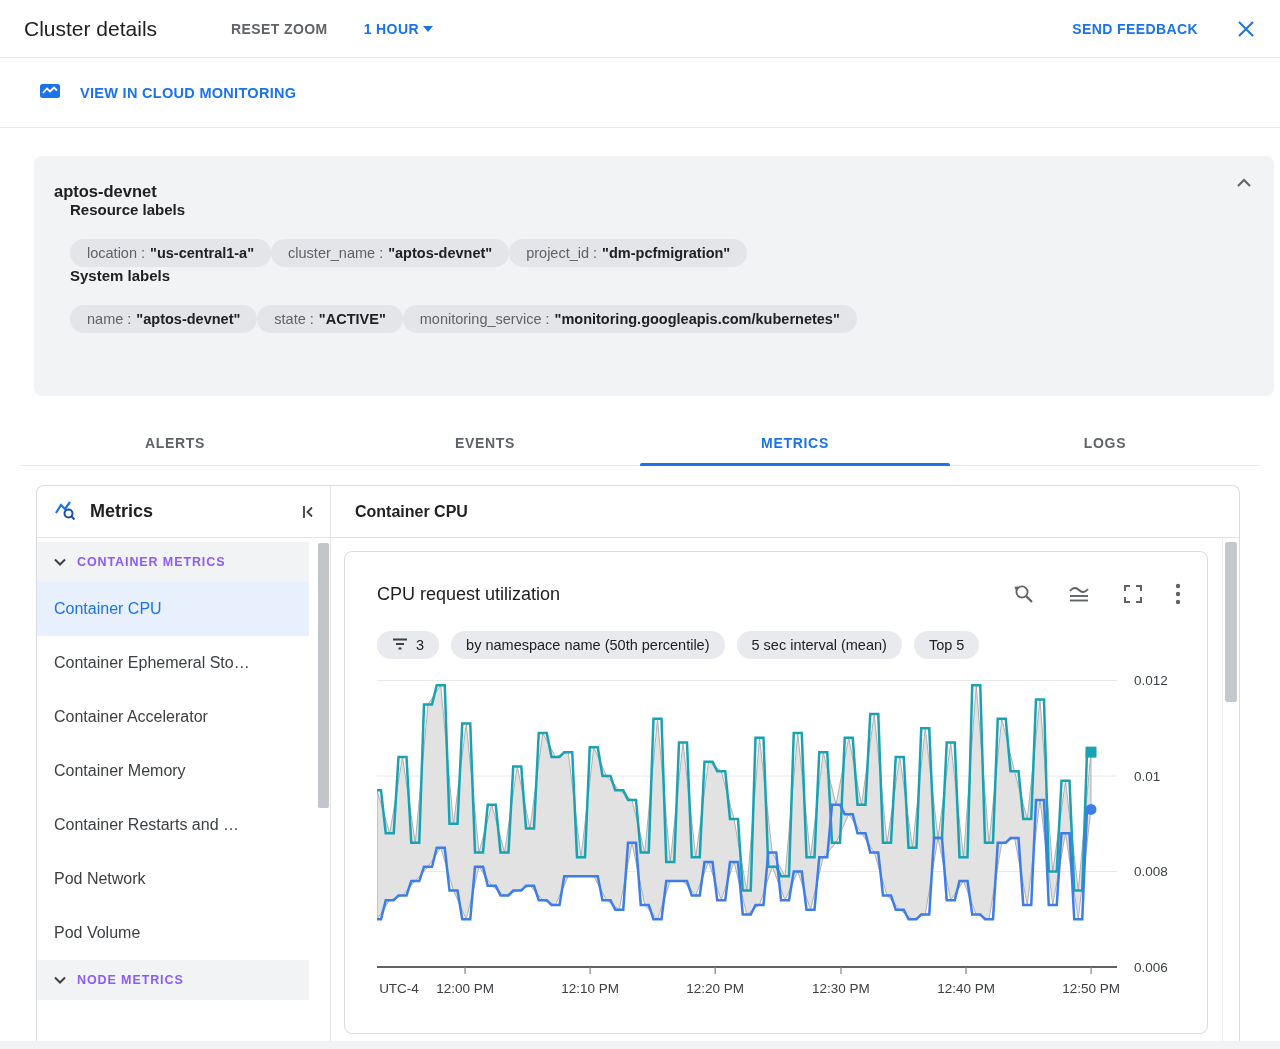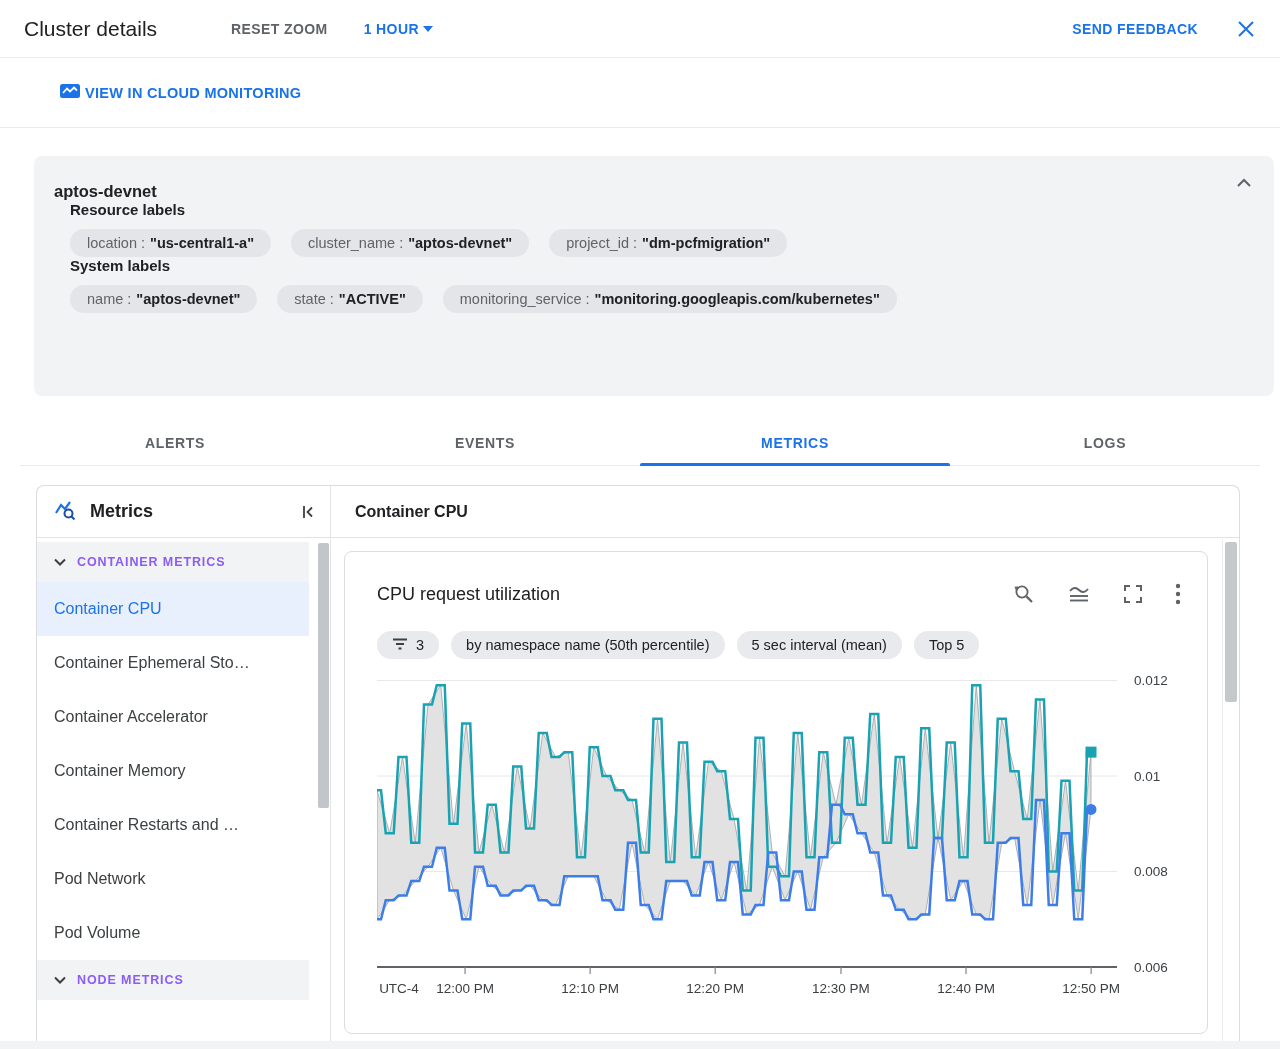--- a/index.html
+++ b/index.html
@@ -14,29 +14,29 @@
   .page-title{ font-size:21px; color:#202124; }
   .reset-zoom{ margin-left:74px; font-size:14px; font-weight:bold; letter-spacing:.4px; color:#5f6368; cursor:pointer; background:none; border:none; font-family:inherit;}
   .hour-btn{ margin-left:36px; font-size:14px; font-weight:bold; letter-spacing:.4px; color:#1a73e8; cursor:pointer; background:none; border:none; font-family:inherit; display:flex; align-items:center; gap:4px;}
   .caret-down{ width:0; height:0; border-left:5px solid transparent; border-right:5px solid transparent; border-top:6px solid #1a73e8; display:inline-block;}
   .spacer{ flex:1; }
   .send-feedback{ font-size:14px; font-weight:bold; letter-spacing:.4px; color:#1a73e8; cursor:pointer; background:none; border:none; font-family:inherit;}
   .close-btn{ margin-left:38px; background:none; border:none; cursor:pointer; line-height:0;}
   
   .monitor-row{ position:absolute; top:59px; left:0; width:1280px; height:69px;
     border-bottom:1px solid #e8eaed; display:flex; align-items:center; padding-left:40px; background:#fff;}
-  .monitor-link{ display:flex; align-items:center; gap:5px; color:#1a73e8; font-size:14.5px; font-weight:bold; letter-spacing:.3px; cursor:pointer; background:none; border:none; font-family:inherit;margin-left:20px;}
+  .monitor-link{ display:flex; align-items:center; gap:20px; color:#1a73e8; font-size:14.5px; font-weight:bold; letter-spacing:.3px; cursor:pointer; background:none; border:none; font-family:inherit;}
   
   .info-card{ position:absolute; top:156px; left:34px; width:1240px; height:240px;
     background:#f1f3f4; border-radius:8px; padding:26px 20px;}
   .info-title{ font-size:16.5px; font-weight:bold; color:#202124;}
   .card-collapse{ position:absolute; top:22px; right:22px; background:none; border:none; cursor:pointer; line-height:0;}
   .labels-block{ margin-left:16px; }
   .labels-heading{ font-size:15px; font-weight:bold; color:#202124; }
-  .chip-row{ display:flex; gap:20px; margin-top:11px;}
+  .chip-row{ display:flex; margin-top:21px;}
   .label-chip{ background:#e3e5e8; border-radius:14px; height:28px; display:inline-flex; align-items:center; padding:0 17px; font-size:14.5px; white-space:nowrap;}
   .label-chip .k{ color:#5f6368; }
   .label-chip .v{ color:#202124; font-weight:bold; margin-left:5px;}
   
   .tabs{ position:absolute; top:420px; left:20px; width:1240px; height:46px;
     display:flex; border-bottom:1px solid #e8eaed;}
   .tab{ flex:1; display:flex; align-items:center; justify-content:center; font-size:14px; font-weight:bold;
     letter-spacing:.7px; color:#5f6368; cursor:pointer; background:none; border:none; font-family:inherit; position:relative;}
   .tab.active{ color:#1a73e8; }
   .tab.active::after{ content:""; position:absolute; left:0; right:0; bottom:-1px; height:3px; background:#1a73e8; border-radius:2px 2px 0 0;}

